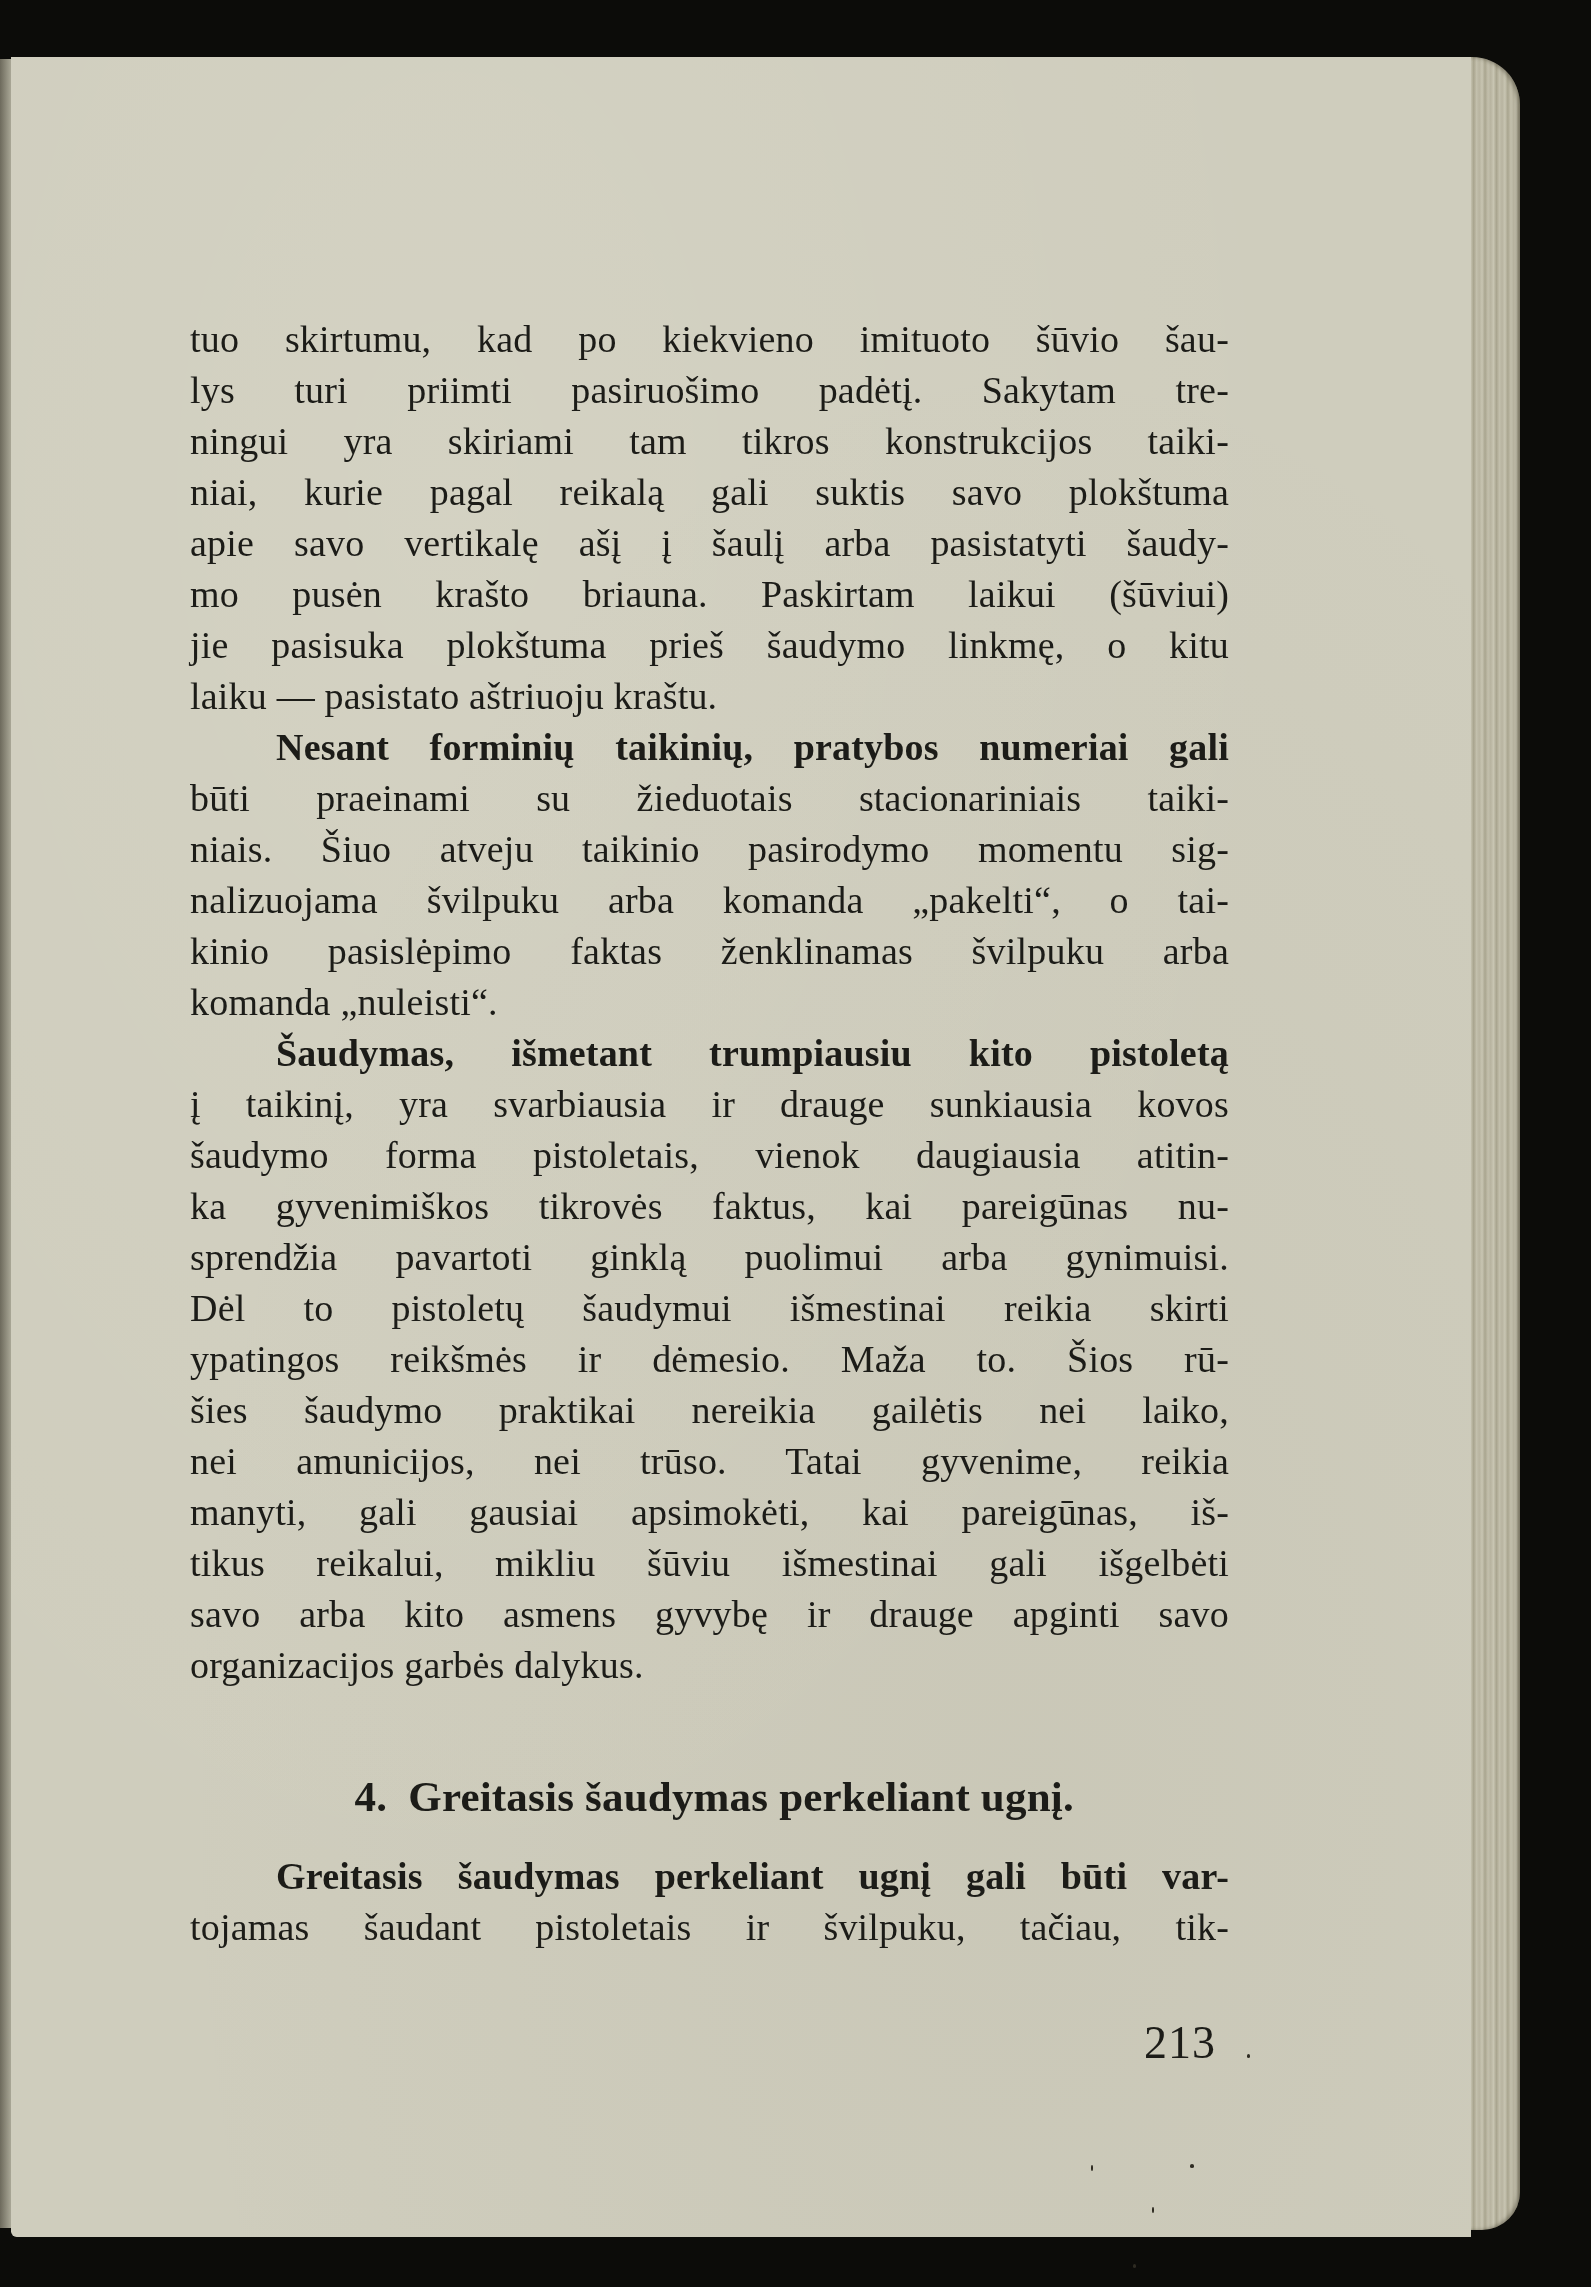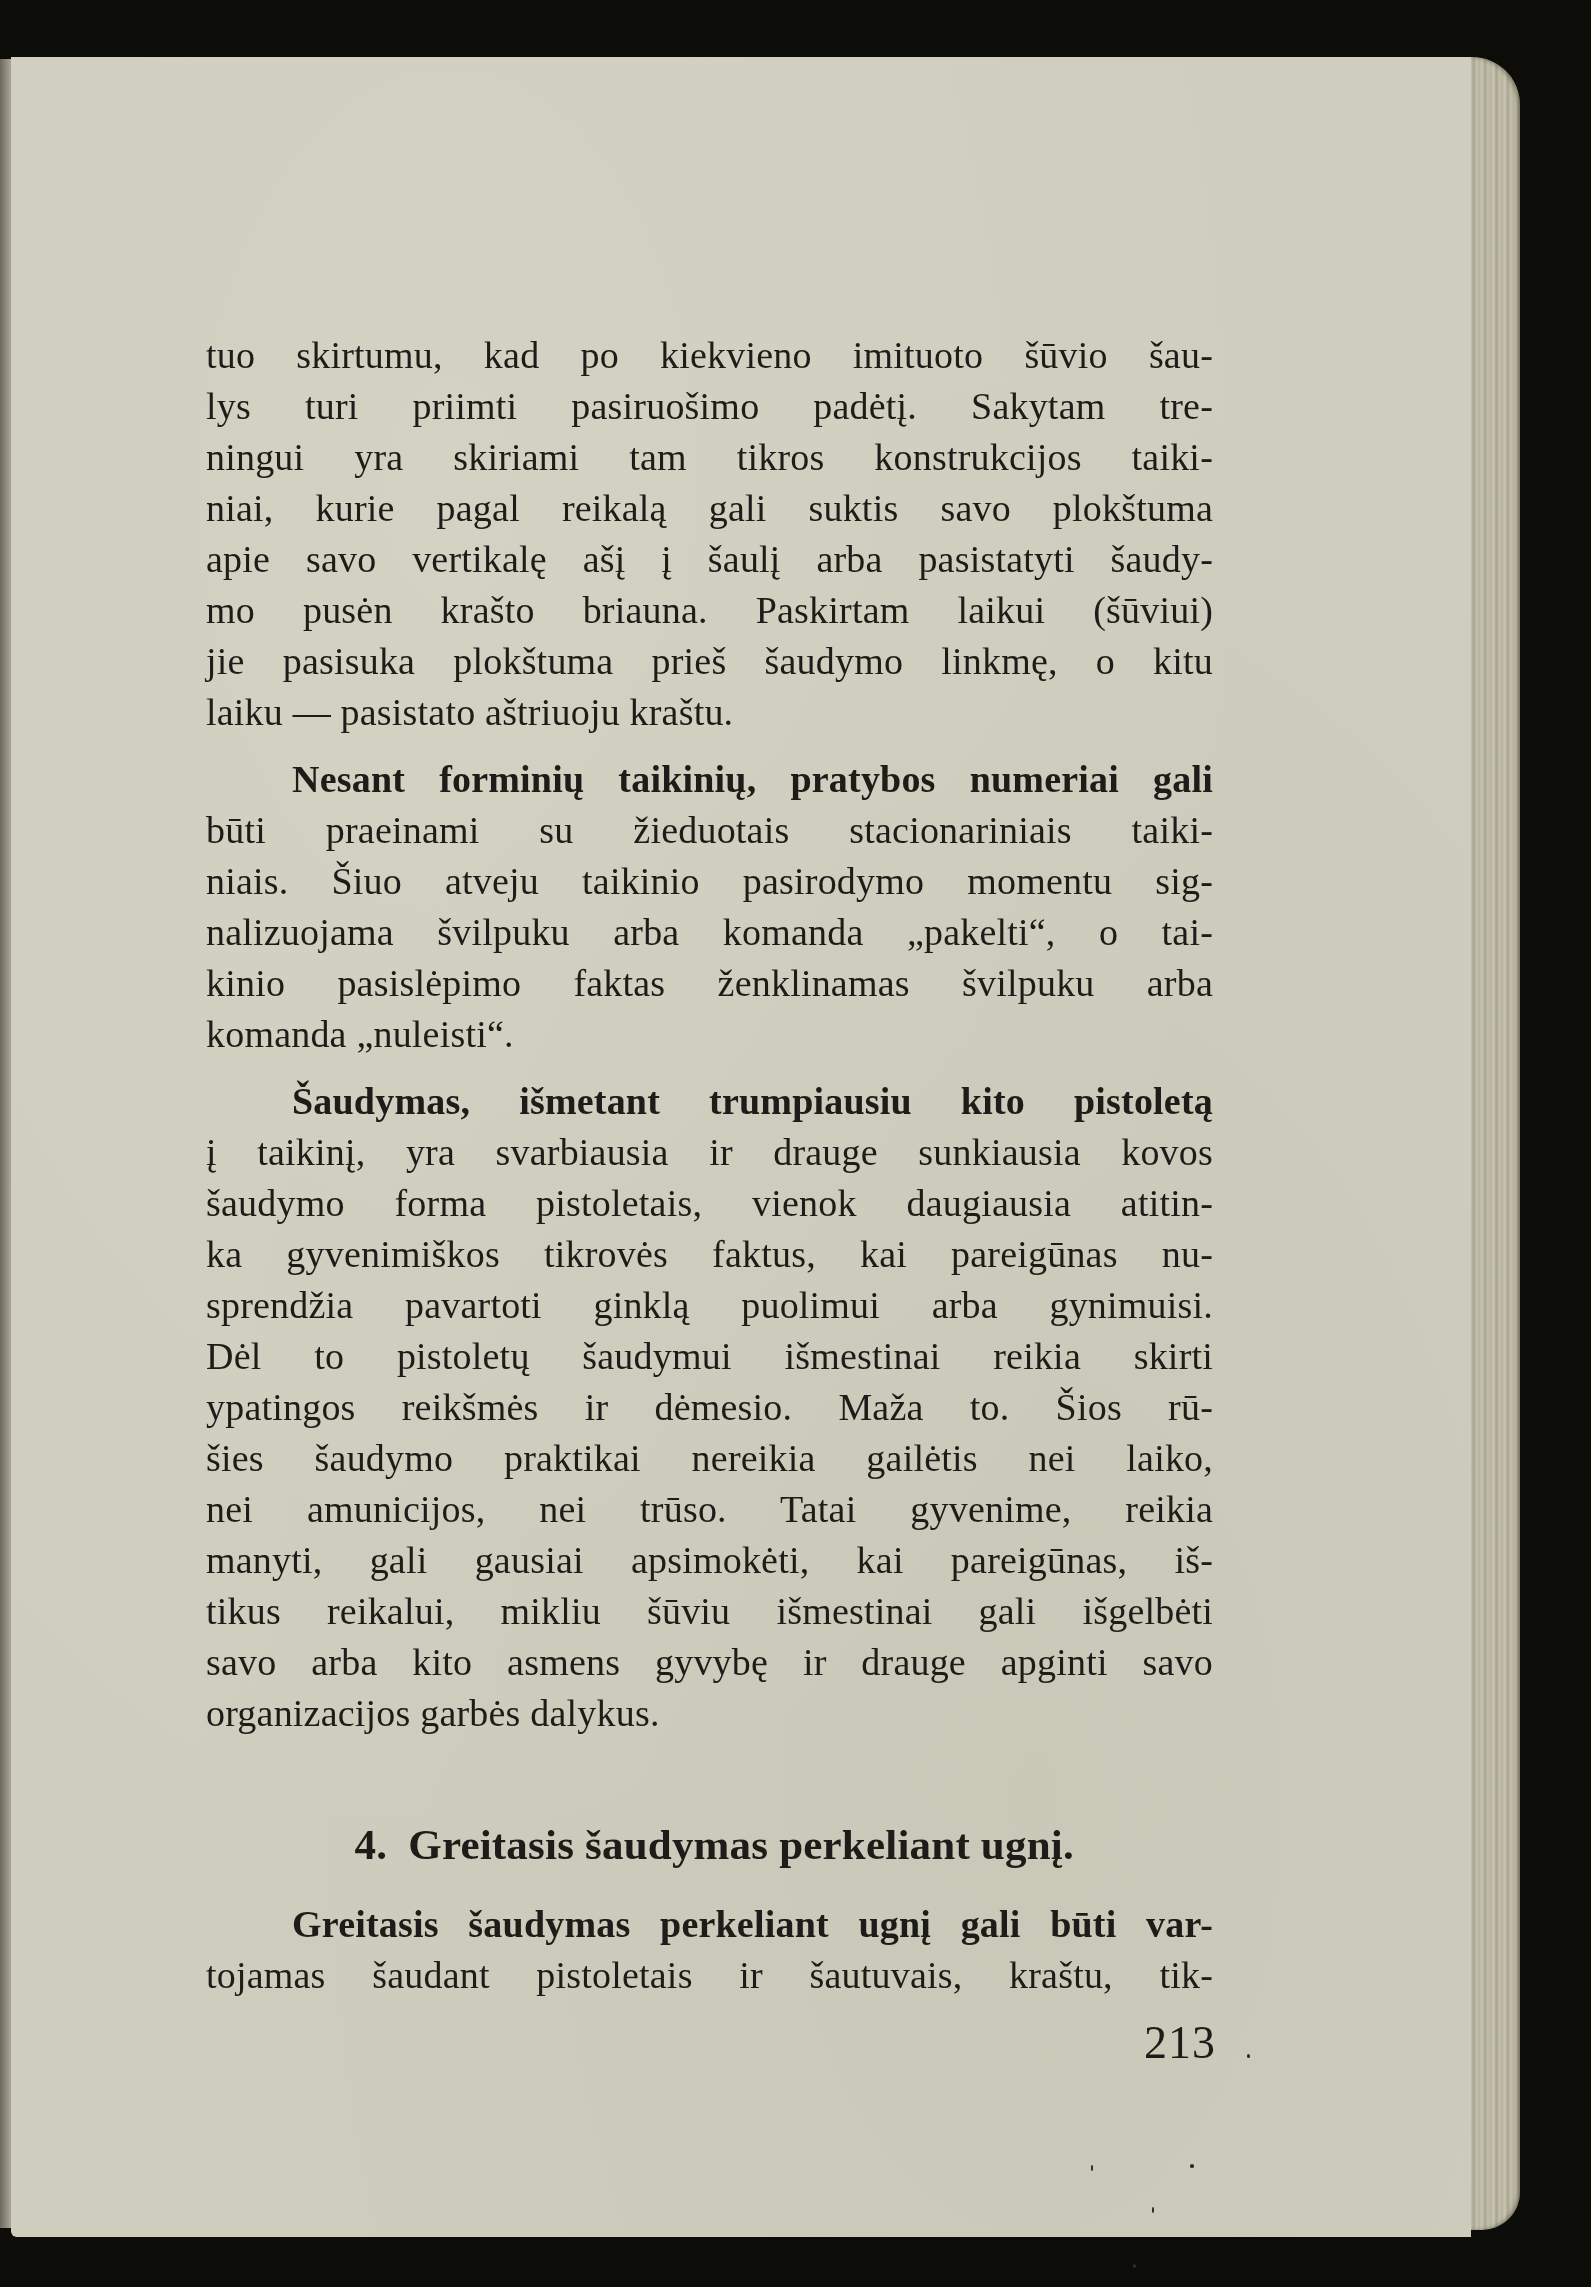--- a/index.html
+++ b/index.html
@@ -29,21 +29,21 @@
     border-bottom-right-radius: 38px;
     box-shadow: inset -2.9px 0 3.8px rgba(60,55,40,0.45);
   }
   .text-block {
     position: absolute; left: 190px; top: 314px; width: 1039px;
     color: #1c1c18;
     font-size: 38px;
     line-height: 51px;
     letter-spacing: 0.2px;
   }
-  .para { margin: 16px; text-align: justify; text-align-last: left; }
+  .para { margin: 0; text-align: justify; text-align-last: left; }
   .line { display: block; text-align: justify; text-align-last: justify; white-space: nowrap; }
   .line.last { text-align-last: left; }
   .indent { padding-left: 86px; font-weight: bold; }
   .heading {
     margin: 80px 0 28.5px 0;
     text-align: center;
     font-weight: bold;
     font-size: 43px;
     padding-left: 9.5px;
   }
@@ -101,18 +101,18 @@
     <span class="line">savo arba kito asmens gyvybę ir drauge apginti savo</span>
     <span class="line last">organizacijos garbės dalykus.</span>
   </p>
 
   <div class="heading">
     <span class="num">4.</span><span>Greitasis šaudymas perkeliant ugnį.</span>
   </div>
 
   <p class="para">
     <span class="line indent">Greitasis šaudymas perkeliant ugnį gali būti var-</span>
-    <span class="line">tojamas šaudant pistoletais ir šautuvais, kraštu, tik-</span>
+    <span class="line">tojamas šaudant pistoletais ir švilpuku, tačiau, tik-</span>
   </p>
 </div>
 
 <div class="page-number">213</div>
 
 
 </body></html>

